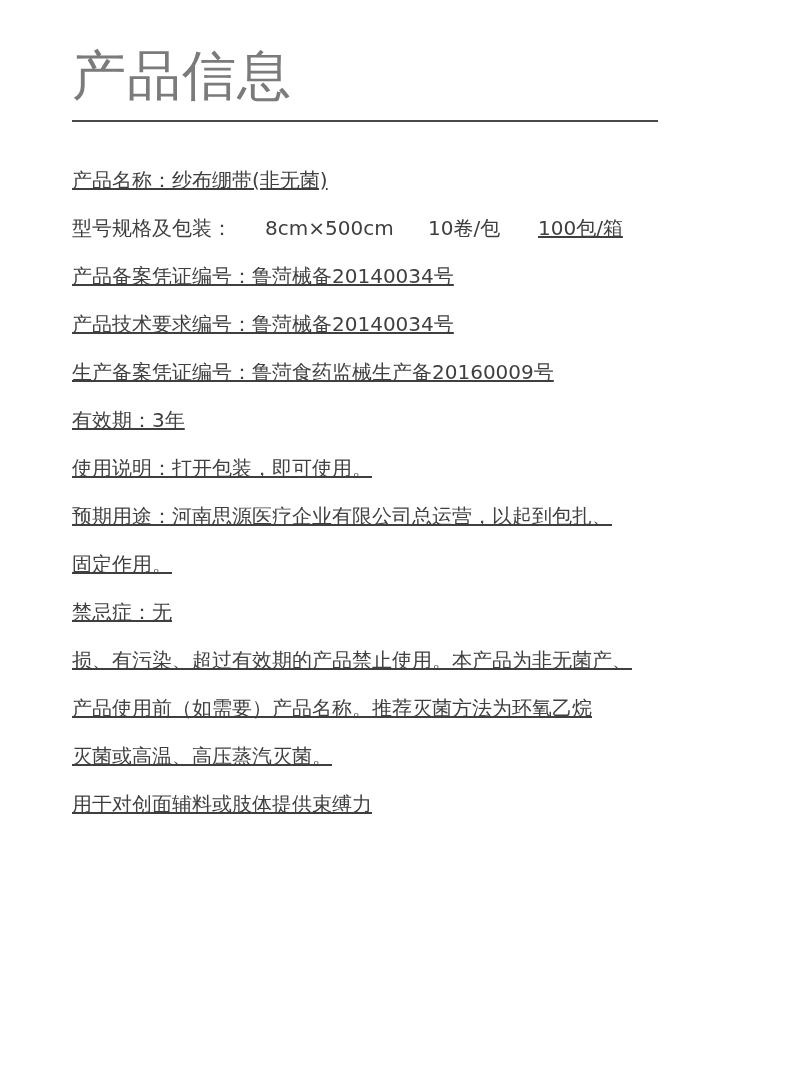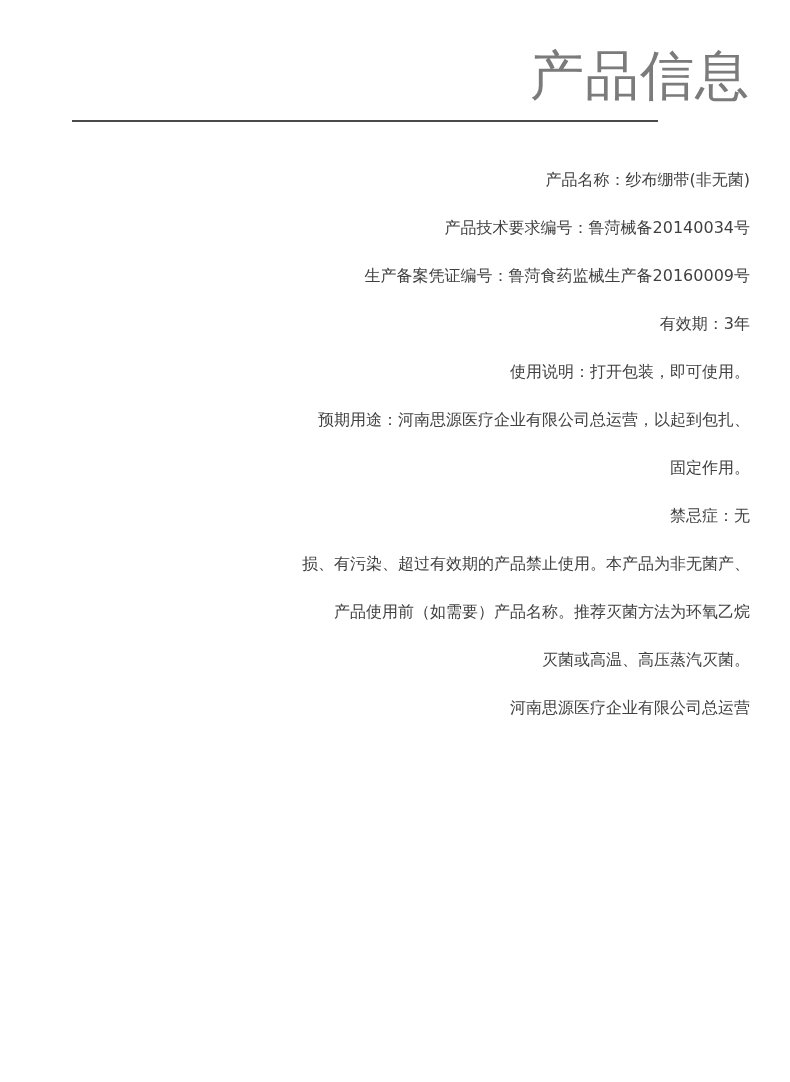--- a/index.html
+++ b/index.html
@@ -15,41 +15,41 @@
     font-family: "DejaVu Sans", "Liberation Sans", sans-serif;
   }
   .page {
     position: relative;
     width: 790px;
     height: 1082px;
     background: var(--background);
     overflow: hidden;
     padding-left: 72px;
     padding-right: 40px;
-    text-align: right;
   }
   .page-title {
     margin-top: 46px;
     font-size: 54px;
     line-height: 60px;
     font-weight: 500;
     color: var(--title_text);
     letter-spacing: 1px;
     white-space: nowrap;
   }
   .title-rule {
     margin-top: 14px;
     width: 586px;
     height: 0;
     border-bottom: 2px solid var(--rule);
   }
   .content {
     margin-top: 34px;
-    font-size: 16px;
+    font-size: 20px;
     color: var(--body_text);
+    text-decoration: underline;
   }
   .line {
     height: 48px;
     line-height: 48px;
     white-space: nowrap;
   }
   .spec-label   { display: inline-block; width: 193px; }
   .spec-size    { display: inline-block; width: 163px; }
   .spec-rolls   { display: inline-block; width: 110px; }
 </style>
@@ -58,37 +58,41 @@
 
 <div class="page">
 
   <h1 class="page-title">产品信息</h1>
   <div class="title-rule"></div>
 
   <div class="content">
 
     <div class="line"><span>产品名称：</span><span>纱布绷带(非无菌)</span></div>
 
+    <div class="line">
+      <span class="spec-label">型号规格及包装：</span><span class="spec-size">8cm×500cm</span><span class="spec-rolls">10卷/包</span><span>100包/箱</span>
+    </div>
 
 
+    <div class="line"><span>产品备案凭证编号：</span><span>鲁菏械备20140034号</span></div>
 
     <div class="line"><span>产品技术要求编号：</span><span>鲁菏械备20140034号</span></div>
 
     <div class="line"><span>生产备案凭证编号：</span><span>鲁菏食药监械生产备20160009号</span></div>
 
 
     <div class="line"><span>有效期：</span><span>3年</span></div>
 
     <div class="line"><span>使用说明：</span><span>打开包装，即可使用。</span></div>
 
     <div class="line"><span>预期用途：</span><span>河南思源医疗企业有限公司总运营，以起到包扎、</span></div>
     <div class="line"><span>固定作用。</span></div>
 
     <div class="line"><span>禁忌症：</span><span>无</span></div>
 
     <div class="line"><span>损、有污染、超过有效期的产品禁止使用。本产品为非无菌产、</span></div>
     <div class="line"><span>产品使用前（如需要）产品名称。推荐灭菌方法为环氧乙烷</span></div>
     <div class="line"><span>灭菌或高温、高压蒸汽灭菌。</span></div>
 
-    <div class="line"><span>河南思源医疗企业有限公司总运营</span></div>
+    <div class="line"><span>用于对创面辅料或肢体提供束缚力</span></div>
 
   </div>
 </div>
 
 </body></html>

